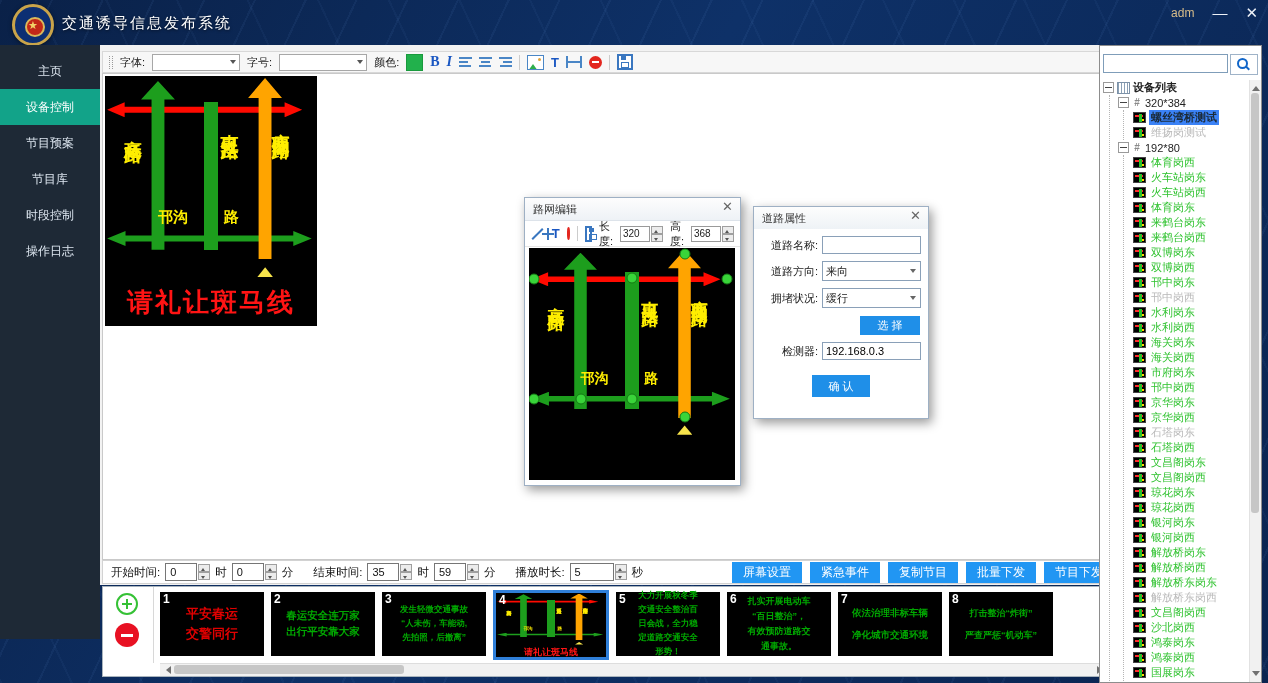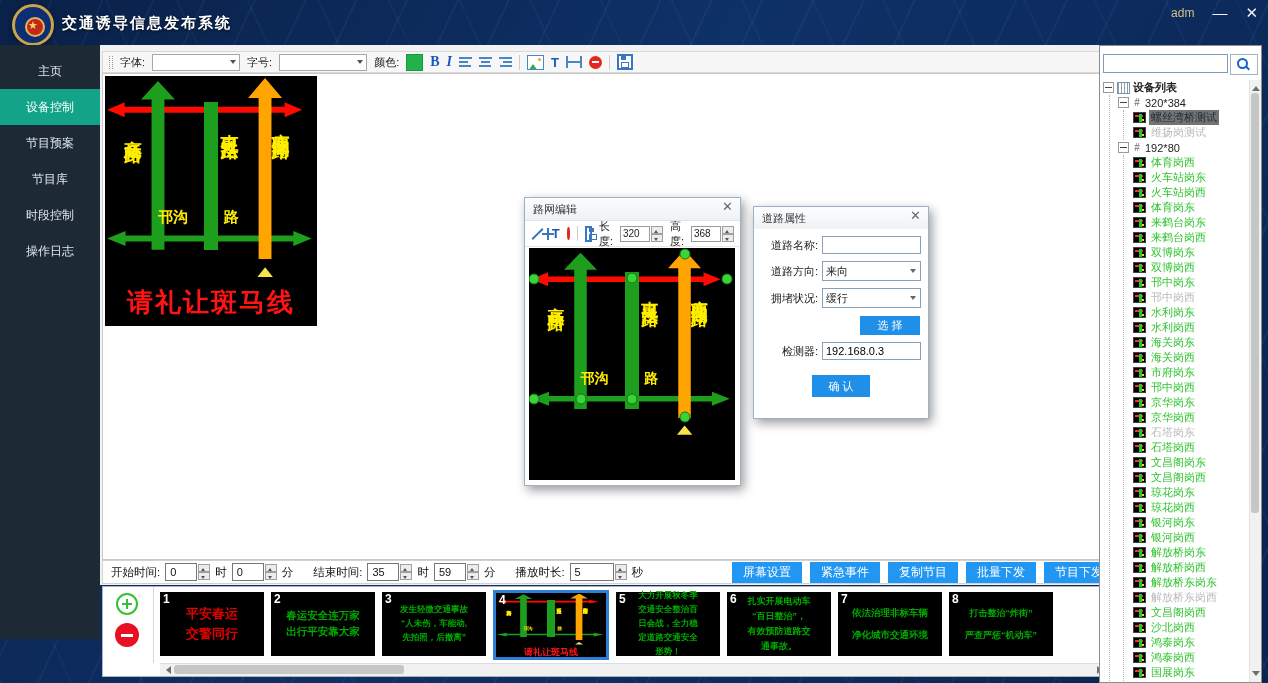--- a/index.html
+++ b/index.html
@@ -9,21 +9,21 @@
        background:repeating-linear-gradient(115deg,rgba(110,160,230,.07) 0 2px,transparent 2px 46px),
                   repeating-linear-gradient(65deg,rgba(110,160,230,.05) 0 2px,transparent 2px 64px);}
   
   .header{position:absolute;left:0;top:0;width:100%;height:45px;}
   .logo{position:absolute;left:12px;top:4px;width:36px;height:36px;border-radius:50%;
         background:#0c2f73;border:3px solid #c9a44a;box-shadow:0 1px 4px rgba(0,0,0,.5);}
   .logo::before{content:"";position:absolute;left:50%;top:50%;width:16px;height:16px;margin:-8px;
         border-radius:50%;background:#c22718;border:2px solid #d9b95c;}
   .logo::after{content:"★";position:absolute;left:0;right:0;top:50%;margin-top:-8px;text-align:center;
         font-size:11px;line-height:16px;color:#f2d167;}
-  .app-title{position:absolute;left:62px;top:14px;font-size:15px;font-weight:700;color:#fff;
+  .app-title{position:absolute;left:62px;top:14px;font-size:15px;font-weight:400;color:#fff;
         letter-spacing:2px;text-shadow:0 1px 3px rgba(0,0,0,.65);}
   .win{position:absolute;right:10px;top:5px;display:flex;align-items:center;gap:18px;}
   .win-user{color:#d8bd8a;font-size:12px;}
   .win-btn{color:#eef2f8;font-size:15px;line-height:15px;cursor:pointer;}
   
   .sidebar{position:absolute;left:0;top:45px;width:100px;height:594px;background:#1e2936;padding-top:8px;box-sizing:border-box;}
   .side-item{height:36px;line-height:36px;text-align:center;color:#dde6f0;font-size:12px;cursor:pointer;}
   .side-item.active{background:#12a389;color:#fff;}
   
   .main{position:absolute;left:100px;top:45px;width:997px;height:540px;background:#f2f2f2;padding-left:28px;}
@@ -143,21 +143,21 @@
   .t-sig{width:13px;height:11px;flex:none;background-color:#000;border:1px solid #454545;box-sizing:border-box;
        background-image:linear-gradient(#27c427,#27c427),linear-gradient(#ff2b2b,#ff2b2b),linear-gradient(#ffd800,#ffd800);
        background-size:3px 8px,8px 2px,4px 2px;background-position:5px 1px,1px 2px,6px 6px;background-repeat:no-repeat;}
   .t-root-label{font-weight:700;color:#222;}
   .t-glabel{color:#222;}
   .t-branch{margin-left:6px;padding-left:8px;border-left:1px dotted #b5b5b5;}
   .t-branch2{margin-left:5px;padding-left:9px;border-left:1px dotted #b5b5b5;}
   .t-dev .t-dname{padding:0 2px;}
   .t-dev.online .t-dname{color:#2ec22e;}
   .t-dev.offline .t-dname{color:#b9b9b9;}
-  .t-dev.selected .t-dname{background:#737373;color:#1b2b3a;}
+  .t-dev.selected .t-dname{background:#3b82f6;color:#1b2b3a;font-weight:bold;}
   .rp-scroll{position:absolute;right:0;top:34px;width:11px;bottom:0;background:#f1f1f1;border-left:1px solid #e2e2e2;}
   .rp-scroll .vthumb{left:1px;top:13px;height:420px;width:8px;}
 </style>
 </head>
 <body>
 
 <div id="app">
 
   <div class="header">
     <div class="logo"></div>

